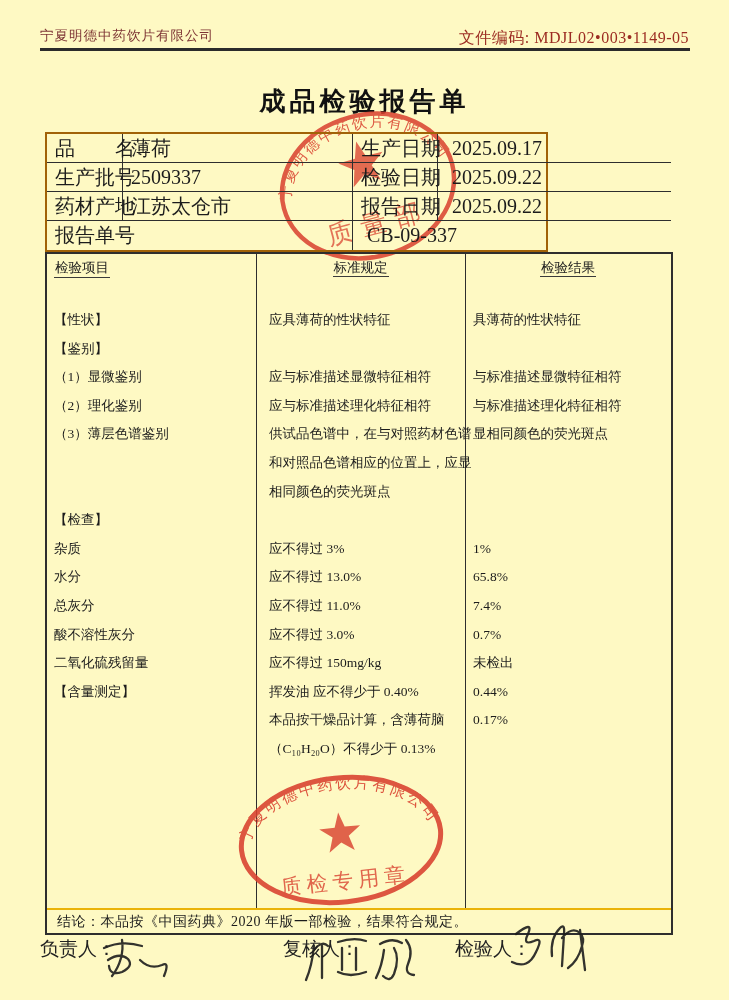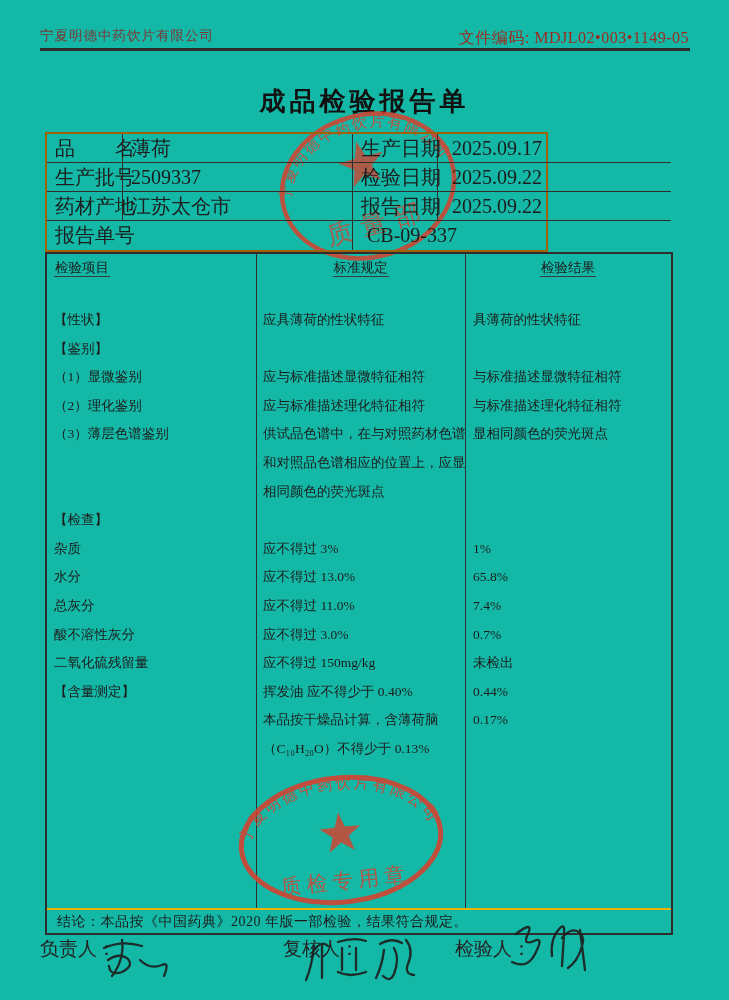--- a/index.html
+++ b/index.html
@@ -1,16 +1,16 @@
 <!DOCTYPE html>
 <html><head>
 <meta charset="utf-8">
 <style>
   html,body{margin:0;padding:0;background:#ffffff;}
-  .page{position:relative;width:729px;height:1000px;background:#14b8a6;overflow:hidden;
+  .page{position:relative;width:729px;height:1000px;background:#fef9c3;overflow:hidden;
         font-family:"Liberation Serif","DejaVu Serif",serif;color:#1c1c1c;}
   .abs{position:absolute;}
 
   
   .hdr-company{left:40px;top:27px;font-size:13.5px;color:#7d3434;letter-spacing:1px;}
   .hdr-code{right:40px;top:28px;font-size:16px;color:#9c2c22;letter-spacing:.5px;}
   .hdr-rule{left:40px;top:48px;width:650px;height:0;border-top:3px solid #2b2b2b;}
 
   .doc-title{left:0;top:84px;width:729px;text-align:center;font-size:26px;font-weight:bold;
              letter-spacing:4px;color:#111;}
@@ -29,29 +29,29 @@
   .ig-span2a{grid-column:1/3;}
   .ig-span2b{grid-column:3/5;}
 
   
   .main-table{left:45px;top:252px;width:628px;height:683px;box-sizing:border-box;
               border:2px solid #2e2e2e;font-size:13.5px;}
   .vline{position:absolute;top:0;width:0;border-left:1.5px solid #2e2e2e;height:654px;}
   .vline1{left:209px;} .vline2{left:418px;}
   .head-row{position:absolute;top:0;left:0;width:624px;height:52px;display:flex;}
   .hcell{padding-top:5px;box-sizing:border-box;}
-  .hc1{width:209px;padding-left:7px;text-align:left;}
+  .hc1{width:209px;padding-left:7px;text-align:left;font-family:Liberation Mono, monospace;}
   .hc2{width:209px;text-align:center;}
   .hc3{width:206px;text-align:center;}
   .hcell span{border-bottom:1px solid #3a3a3a;padding:0 1px 1px 1px;}
   .rows{position:absolute;top:52px;left:0;width:624px;}
   .t-row{display:flex;align-items:flex-start;}
   .t-row > div{line-height:28.6px;box-sizing:border-box;white-space:nowrap;}
   .c1{width:209px;padding-left:7px;}
-  .c2{width:209px;padding-left:7px;}
+  .c2{width:209px;padding-left:13px;}
   .c3{width:206px;padding-left:8px;}
   .concl-row{position:absolute;left:0;top:654px;width:624px;height:34px;
              border-top:2px solid #eab308;line-height:24px;padding-left:10px;
              box-sizing:border-box;font-size:14px;letter-spacing:.5px;}
 
   
   .stamp{pointer-events:none;}
   
   .sig-label{font-size:19px;color:#222;}
 </style>

